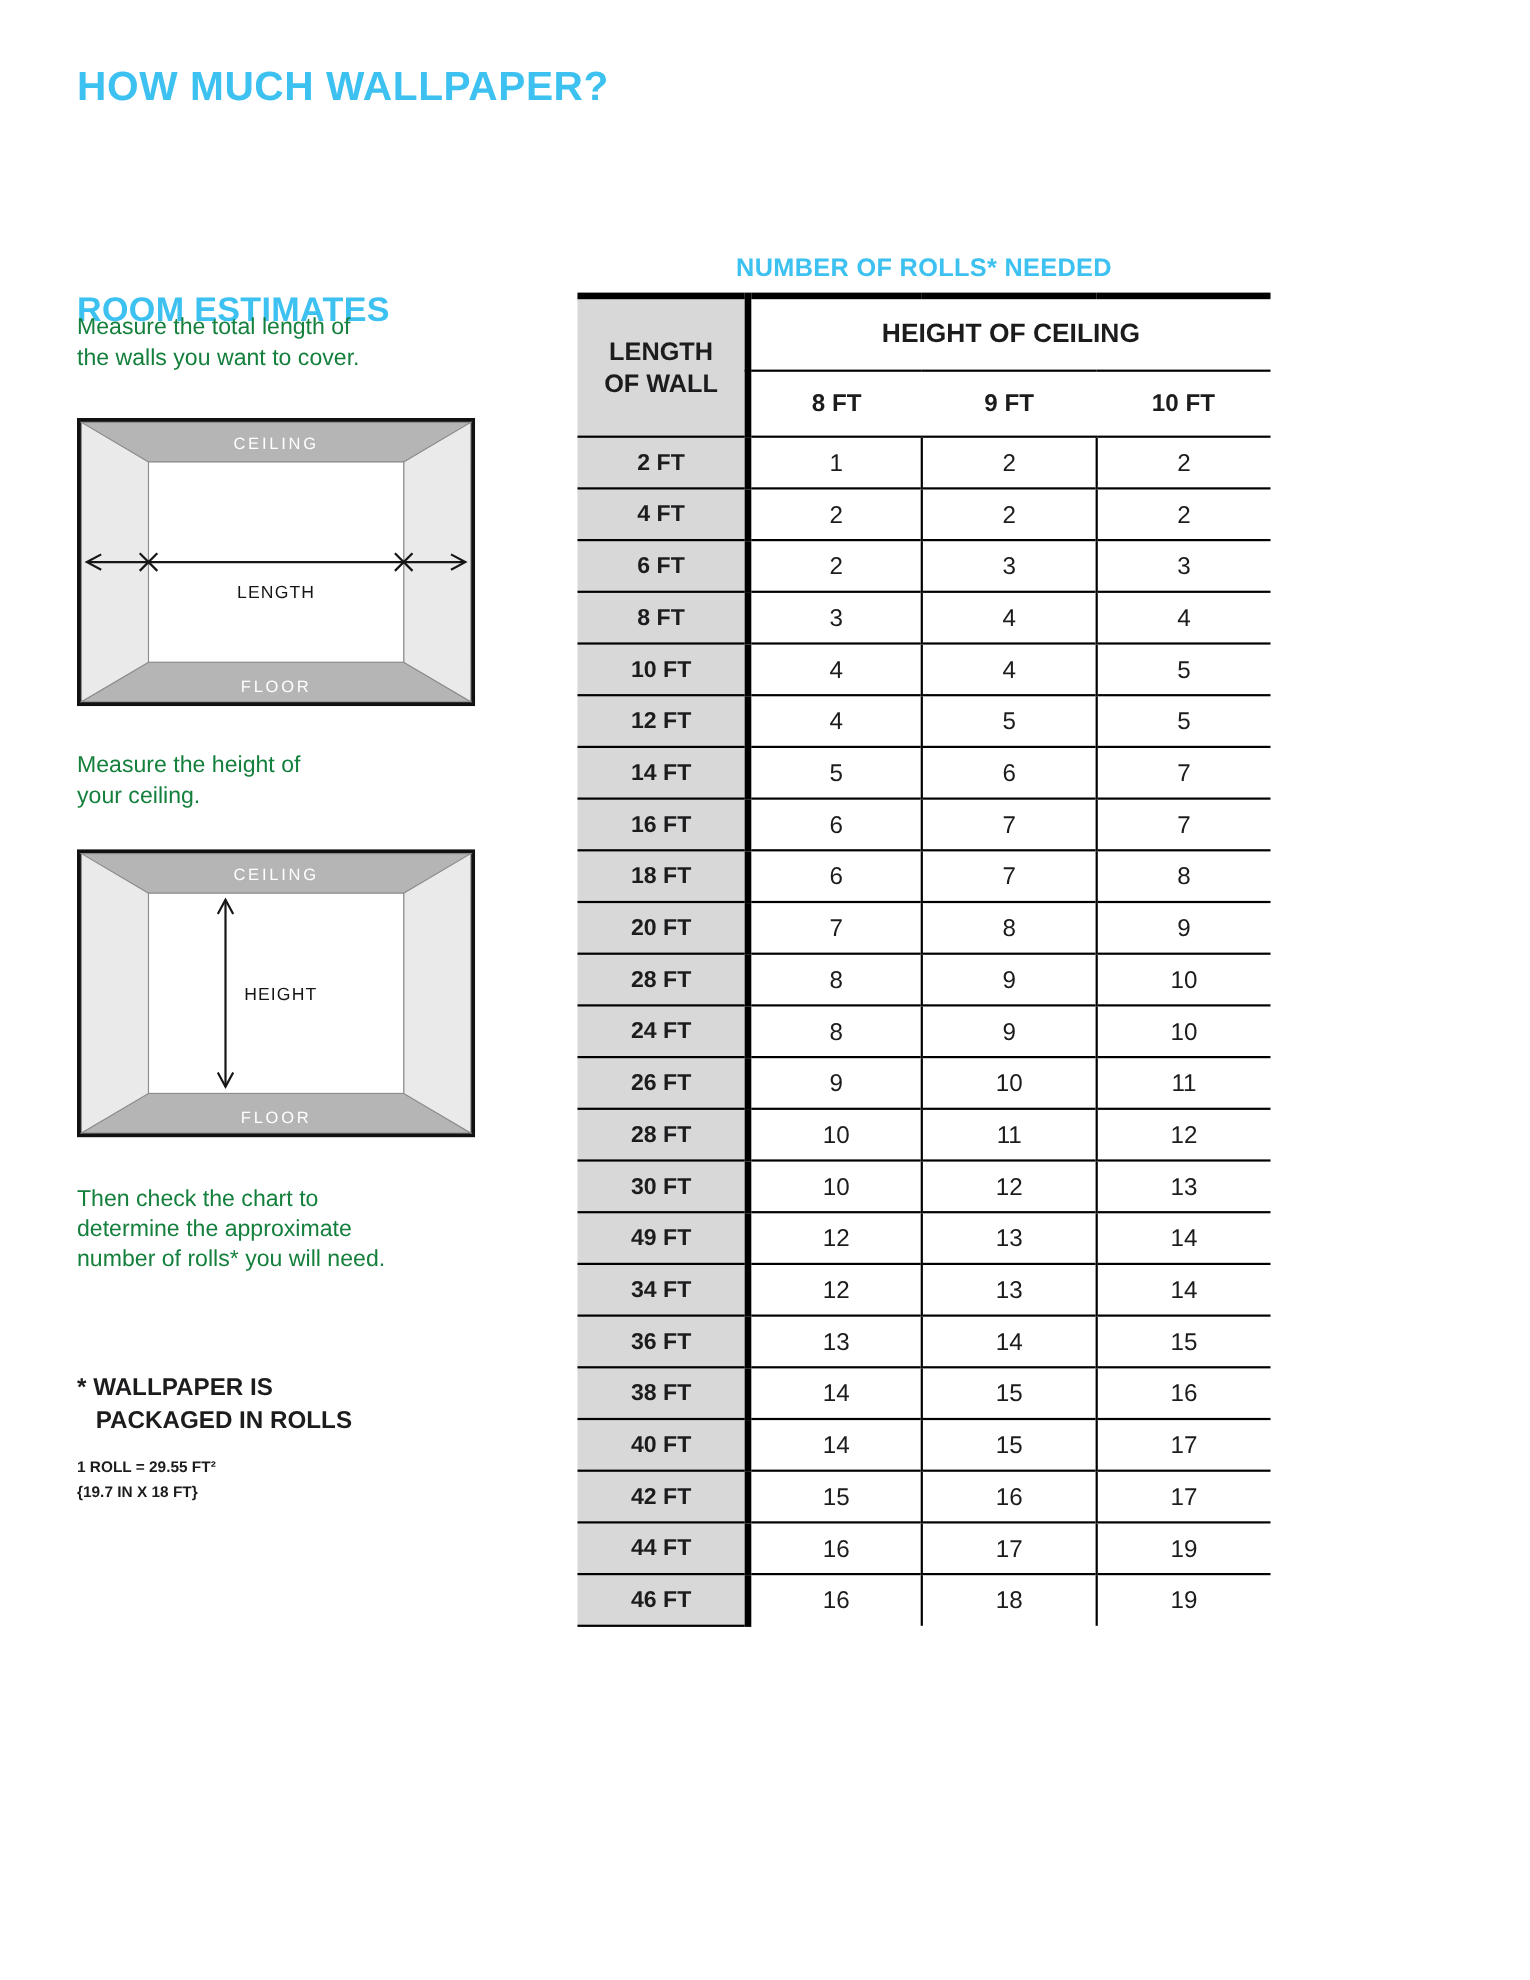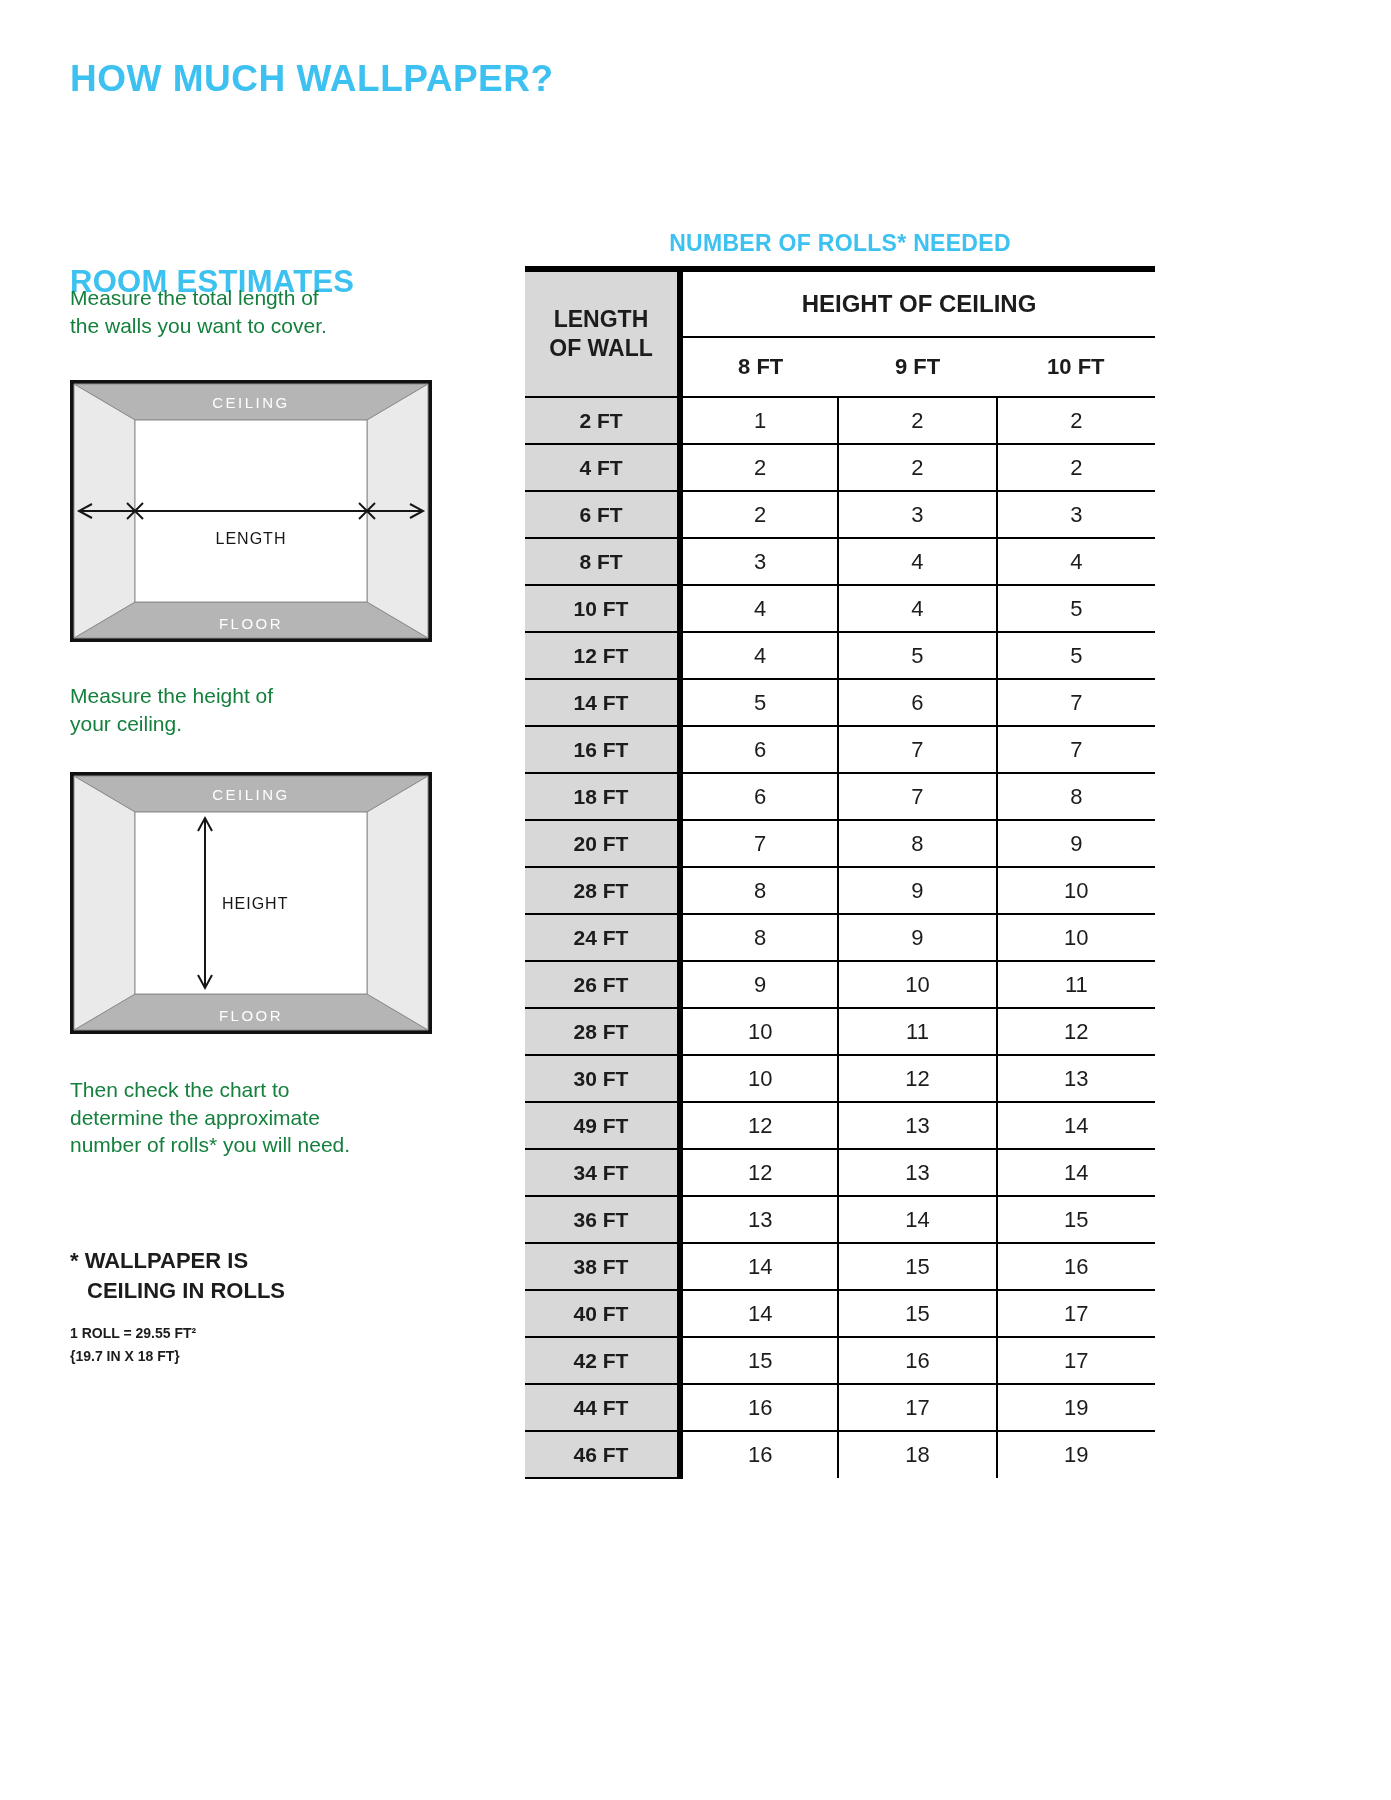--- a/index.html
+++ b/index.html
@@ -112,21 +112,21 @@
   </g>
   <text x="152" y="137" class="measure-label">HEIGHT</text>
 </svg>
 
 <p class="abs step" style="top:1076px;">Then check the chart to
 determine the approximate
 number of rolls* you will need.</p>
 
 <div class="abs footnote" style="top:1246px;">
   <div>* WALLPAPER IS</div>
-  <div class="indent">CEILING IN ROLLS</div>
+  <div class="indent">PACKAGED IN ROLLS</div>
 </div>
 
 <div class="abs roll-info" style="top:1322px;">
   <div>1 ROLL = 29.55 FT²</div>
   <div>{19.7 IN X 18 FT}</div>
 </div>
 
 <h2 class="table-heading accent">NUMBER OF ROLLS* NEEDED</h2>
 
 <table class="rolls">

